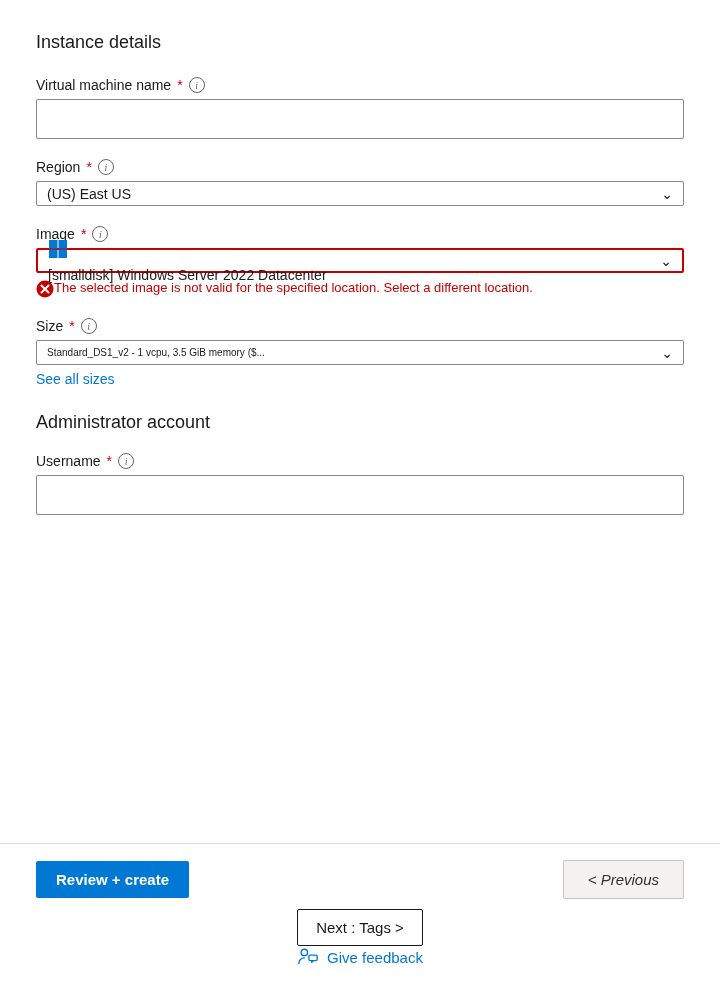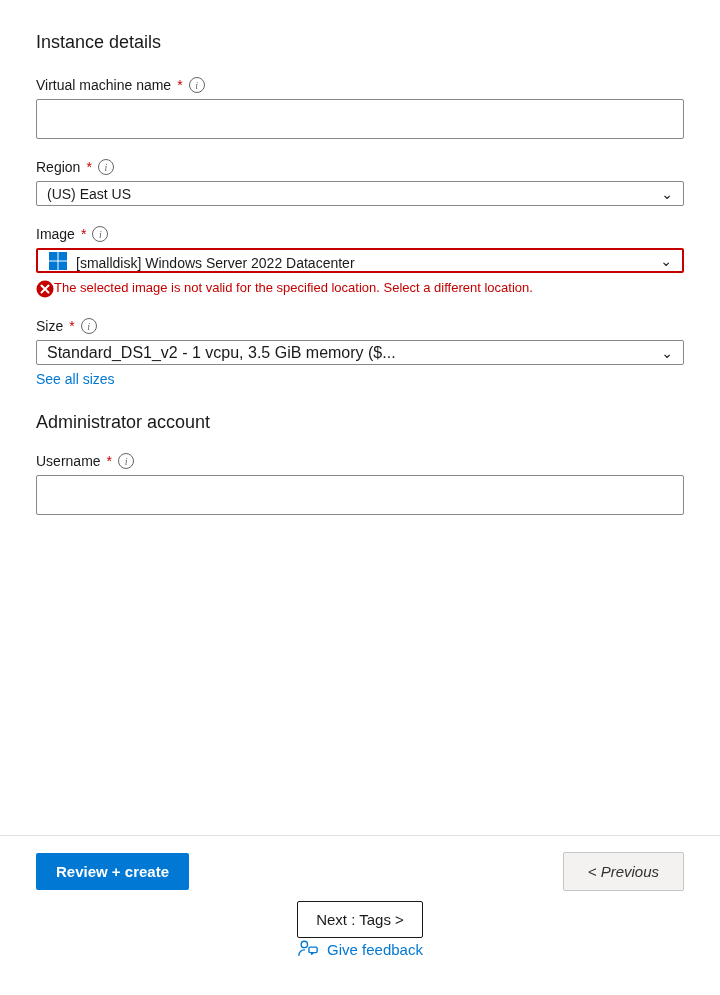--- a/index.html
+++ b/index.html
@@ -77,23 +77,24 @@
     }
     .select-box.error-border {
       border: 2px solid #c40000;
     }
     .chevron-icon {
       font-size: 14px;
       color: #1a1a1a;
     }
     .image-select-left {
       display: flex;
-      align-items: flex-end;
+      align-items: flex-start;
       gap: 8px;
       overflow: hidden;
+      flex-direction: column;
     }
     .windows-icon {
       width: 20px;
       height: 20px;
       flex-shrink: 0;
     }
     .error-row {
       display: flex;
       align-items: flex-start;
       gap: 0;
@@ -121,21 +122,21 @@
     .admin-section-title {
       font-size: 18px;
       font-weight: 400;
       color: #1a1a1a;
       margin-bottom: 20px;
       margin-top: 8px;
     }
     
     .action-bar {
       position: absolute;
-      bottom: 15px;
+      bottom: 7px;
       left: 0;
       width: 720px;
       background: #fff;
       border-top: 1px solid #e0e0e0;
       padding: 16px 36px 20px 36px;
       margin-top: 28px;
     }
     .action-bar-top {
       display: flex;
       align-items: center;
@@ -260,21 +261,21 @@
     </div>
   </div>
 
   <div class="field-group">
     <div class="field-label">
       <span>Size</span>
       <span class="required-star">*</span>
       <span class="info-icon">i</span>
     </div>
     <div class="select-box">
-      <span style="font-size:16px; white-space:nowrap; overflow:hidden; text-overflow:ellipsis;">Standard_DS1_v2 - 1 vcpu, 3.5 GiB memory ($...</span>
+      <span style="font-size:10px; white-space:nowrap; overflow:hidden; text-overflow:ellipsis;">Standard_DS1_v2 - 1 vcpu, 3.5 GiB memory ($...</span>
       <span class="chevron-icon">⌄</span>
     </div>
     <a class="see-all-link" href="#">See all sizes</a>
   </div>
 
   <div style="margin-top: 24px;">
     <h2 class="admin-section-title">Administrator account</h2>
 
     <div class="field-group">
       <div class="field-label">

